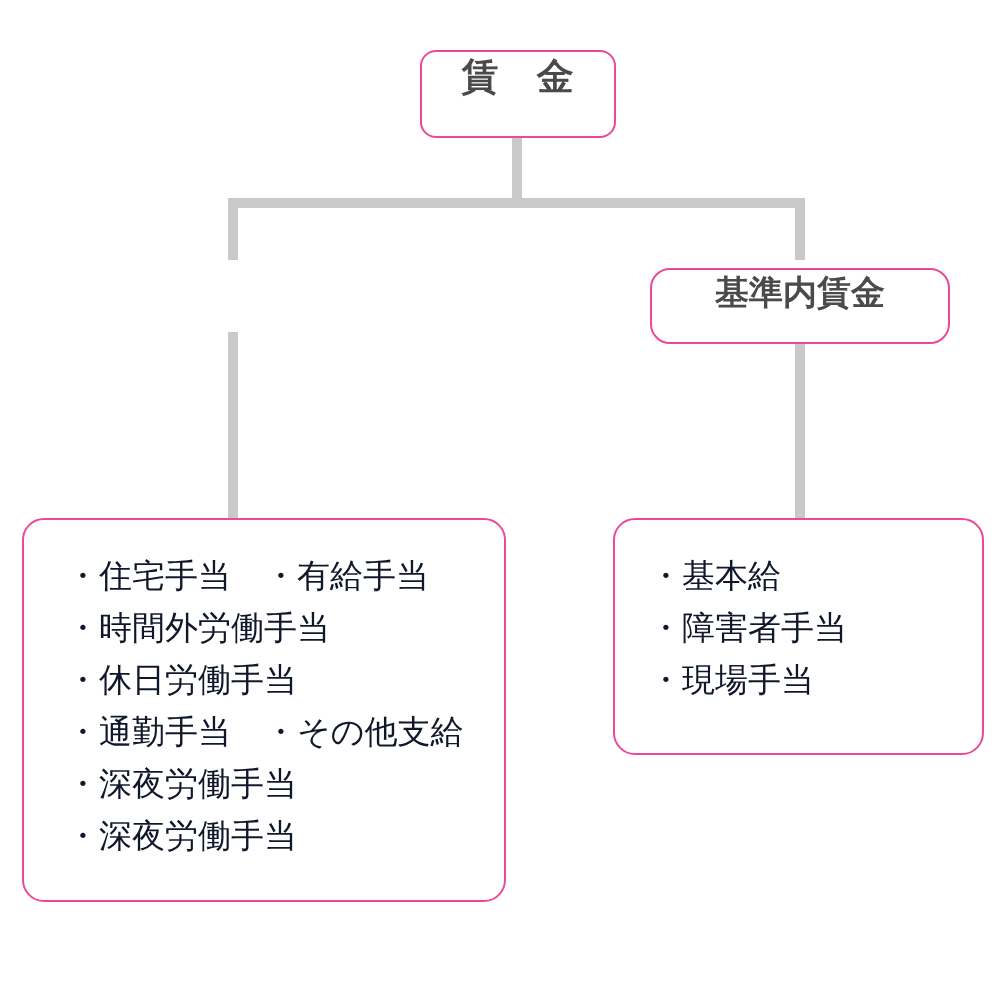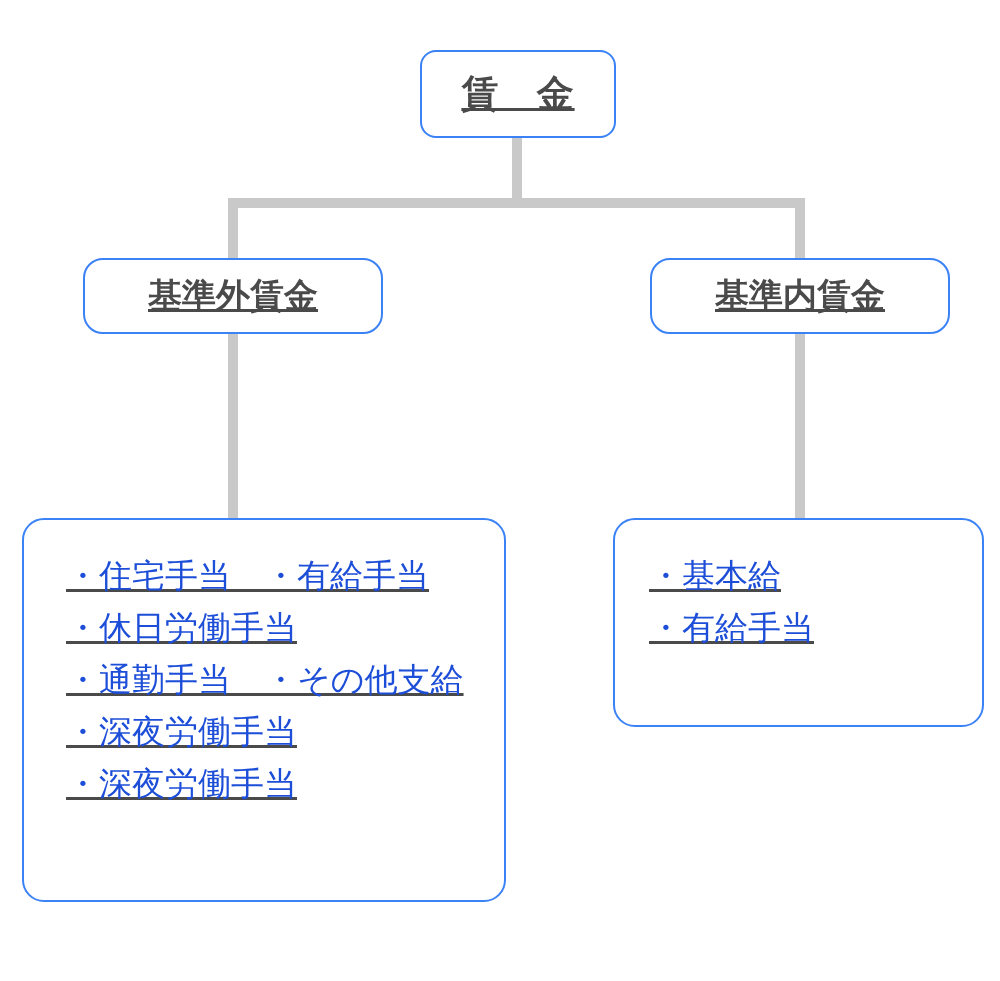--- a/index.html
+++ b/index.html
@@ -23,27 +23,25 @@
   .line {
     position: absolute;
     background: #c9c9c9;
   }
 
   
   .node {
     position: absolute;
     box-sizing: border-box;
     background: #ffffff;
-    border: 2px solid #3b82f6;
+    border: 2px solid #ec4899;
     border-radius: 20px;
     display: flex;
-    align-items: center;
     justify-content: center;
     color: #4a4a4a;
-    text-decoration: underline;
   }
 
   .node-root {
     left: 420px;
     top: 50px;
     width: 196px;
     height: 88px;
     border-radius: 16px;
   }
   .node-root .node-label {
@@ -52,21 +50,21 @@
     letter-spacing: 0.02em;
   }
 
   .node-l2 {
     top: 258px;
     width: 300px;
     height: 76px;
     border-radius: 20px;
   }
   .node-l2-left  { left: 83px; }
-  .node-l2-right { left: 650px; }
+  .node-l2-right { left: 650px; margin-top: 10px; }
   .node-l2 .node-label {
     font-size: 34px;
     font-weight: 700;
   }
 
   .node-leaf {
     display: block;
     box-sizing: border-box;
     border-radius: 22px;
     padding: 30px 0 26px 0;
@@ -74,34 +72,34 @@
   .node-leaf-left {
     left: 22px;
     top: 518px;
     width: 484px;
     height: 384px;
   }
   .node-leaf-right {
     left: 613px;
     top: 518px;
     width: 371px;
-    height: 209px;
+    height: 237px;
   }
   .leaf-list {
     margin: 0;
     padding: 0;
     list-style: none;
   }
   .node-leaf-left .leaf-list  { padding-left: 42px; }
   .node-leaf-right .leaf-list { padding-left: 34px; }
   .leaf-item {
     font-size: 33px;
     line-height: 52px;
     font-weight: 500;
-    color: #1d4ed8;
+    color: #0f172a;
     white-space: pre;
   }
 </style>
 </head>
 <body>
 
 <div id="chart">
 
   <div class="line" style="left:512px; top:138px; width:10px; height:62px;"></div>
 
@@ -112,38 +110,37 @@
   <div class="line" style="left:795px; top:198px; width:10px; height:62px;"></div>
 
   <div class="line" style="left:228px; top:332px; width:10px; height:190px;"></div>
 
   <div class="line" style="left:795px; top:332px; width:10px; height:190px;"></div>
 
   <div class="node node-root">
     <span class="node-label">賃　金</span>
   </div>
 
-  <div class="node node-l2 node-l2-left">
-    <span class="node-label">基準外賃金</span>
-  </div>
 
   <div class="node node-l2 node-l2-right">
     <span class="node-label">基準内賃金</span>
   </div>
 
   <div class="node node-leaf node-leaf-left">
     <ul class="leaf-list">
       <li class="leaf-item">・住宅手当　・有給手当</li>
+      <li class="leaf-item">・時間外労働手当</li>
       <li class="leaf-item">・休日労働手当</li>
       <li class="leaf-item">・通勤手当　・その他支給</li>
       <li class="leaf-item">・深夜労働手当</li>
       <li class="leaf-item">・深夜労働手当</li>
     </ul>
   </div>
 
   <div class="node node-leaf node-leaf-right">
     <ul class="leaf-list">
       <li class="leaf-item">・基本給</li>
-      <li class="leaf-item">・有給手当</li>
+      <li class="leaf-item">・障害者手当</li>
+      <li class="leaf-item">・現場手当</li>
     </ul>
   </div>
 
 </div>
 
 </body></html>

